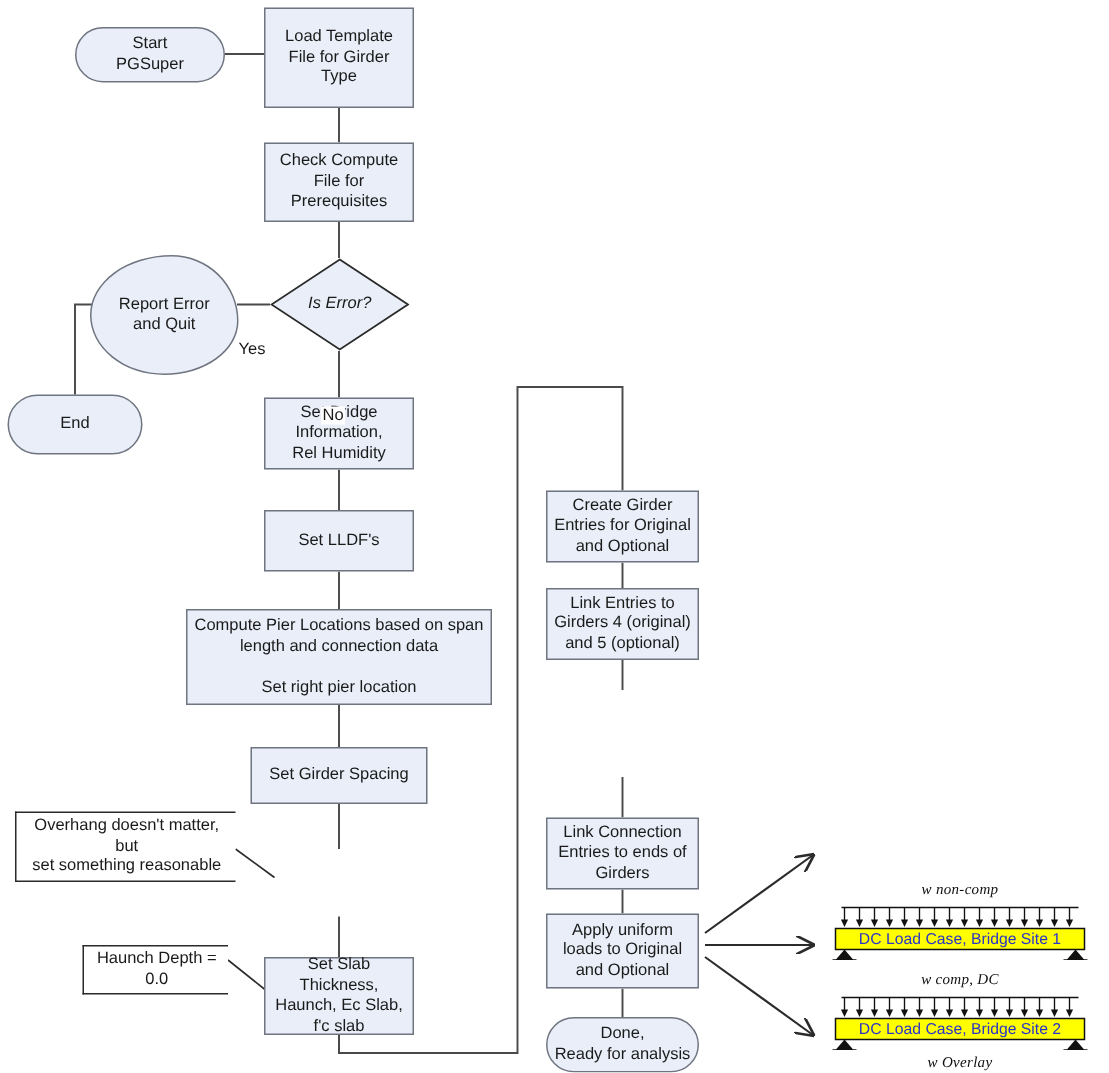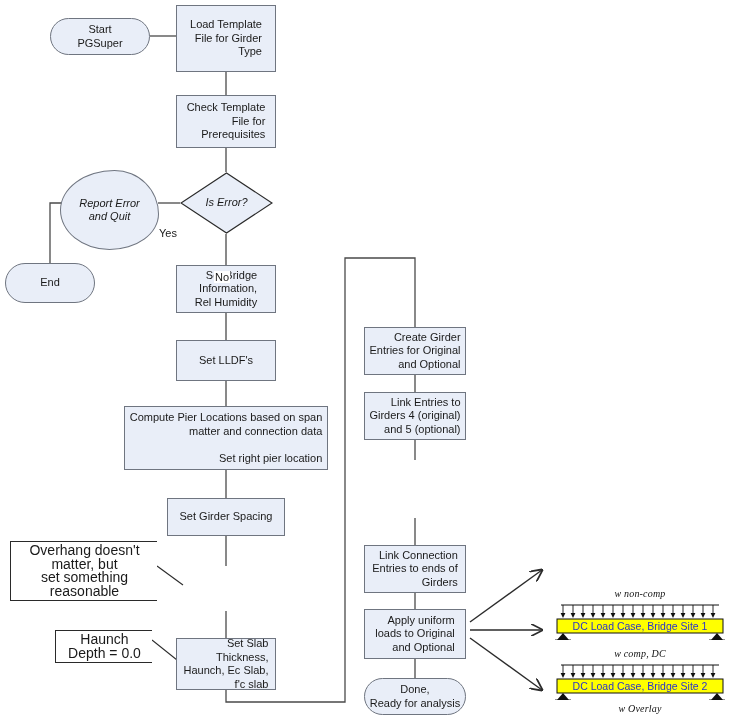--- a/index.html
+++ b/index.html
@@ -11,41 +11,41 @@
   #canvas{position:absolute;inset:0;width:739px;height:715px;}
   svg.lines{position:absolute;left:0;top:0;width:739px;height:715px;pointer-events:none;}
 
   .node{
     position:absolute;box-sizing:border-box;
     background:#e9eef8;border:1px solid #6f7580;
     display:flex;align-items:center;justify-content:center;
     text-align:center;font-size:11px;line-height:13.5px;
     padding:2px 3px;
   }
-  .node.rect{border-radius:0;text-align:right;}
+  .node.rect{border-radius:0;}
   .node.term{border-radius:26px;}
   .node.blob{border-radius:55% 45% 50% 50% / 50% 55% 45% 50%;}
   .node .lbl{white-space:pre-line;}
 
   .diamond{position:absolute;box-sizing:border-box;font-style:italic;}
   .diamond .dshape{position:absolute;left:0;top:0;width:100%;height:100%;}
   .diamond .dlabel{
     position:absolute;left:0;top:0;width:100%;height:100%;
     display:flex;align-items:center;justify-content:center;
     font-size:11px;line-height:13.5px;text-align:center;
   }
 
   .edgelabel{
     position:absolute;font-size:11px;line-height:12px;color:#1a1a1a;
     background:#ffffff;padding:0 1px;margin-top:31px;
   }
 
   .callout{
     position:absolute;box-sizing:border-box;
-    font-size:14px;line-height:13.5px;text-align:center;
+    font-size:11px;line-height:13.5px;text-align:center;
     color:#1a1a1a;padding:2px 5px 2px 6px;
     border-left:1px solid #2a2a2a;
     border-top:1px solid #2a2a2a;
     border-bottom:1px solid #2a2a2a;
     border-right:none;background:#ffffff;
     white-space:pre-line;
   }
 
   
   .beamgroup{position:absolute;margin-top:46px;}
@@ -129,54 +129,54 @@
 PGSuper</span>
   </div>
 
   <div class="node rect" style="left:176px;top:5px;width:100px;height:67px;">
     <span class="lbl">Load Template
 File for Girder
 Type</span>
   </div>
 
   <div class="node rect" style="left:176px;top:95px;width:100px;height:53px;">
-    <span class="lbl">Check Template
+    <span class="lbl">Check Compute
 File for
 Prerequisites</span>
   </div>
 
   <div class="diamond" style="left:180px;top:172px;width:93px;height:62px;">
     <svg class="dshape" viewBox="0 0 93 62">
       <polygon points="46.5,1 92,31 46.5,61 1,31" fill="#e9eef8" stroke="#2a2a2a" stroke-width="1.2"></polygon>
     </svg>
     <div class="dlabel">Is Error?</div>
   </div>
 
-  <div class="node blob" style="left:60px;top:170px;width:99px;height:80px;font-style:italic;">
+  <div class="node blob" style="left:60px;top:170px;width:99px;height:80px;">
     <span class="lbl">Report Error
 and Quit</span>
   </div>
 
   <div class="node term" style="left:5px;top:263px;width:90px;height:40px;">
     <span class="lbl">End</span>
   </div>
 
   <div class="node rect" style="left:176px;top:265px;width:100px;height:48px;">
     <span class="lbl">Set Bridge
 Information,
 Rel Humidity</span>
   </div>
 
   <div class="node rect" style="left:176px;top:340px;width:100px;height:41px;">
     <span class="lbl">Set LLDF's</span>
   </div>
 
   <div class="node rect" style="left:124px;top:406px;width:204px;height:64px;">
     <span class="lbl">Compute Pier Locations based on span
-matter and connection data
+length and connection data
 
 Set right pier location</span>
   </div>
 
   <div class="node rect" style="left:167px;top:498px;width:118px;height:38px;">
     <span class="lbl">Set Girder Spacing</span>
   </div>
 
 
   <div class="node rect" style="left:176px;top:638px;width:100px;height:52px;">

